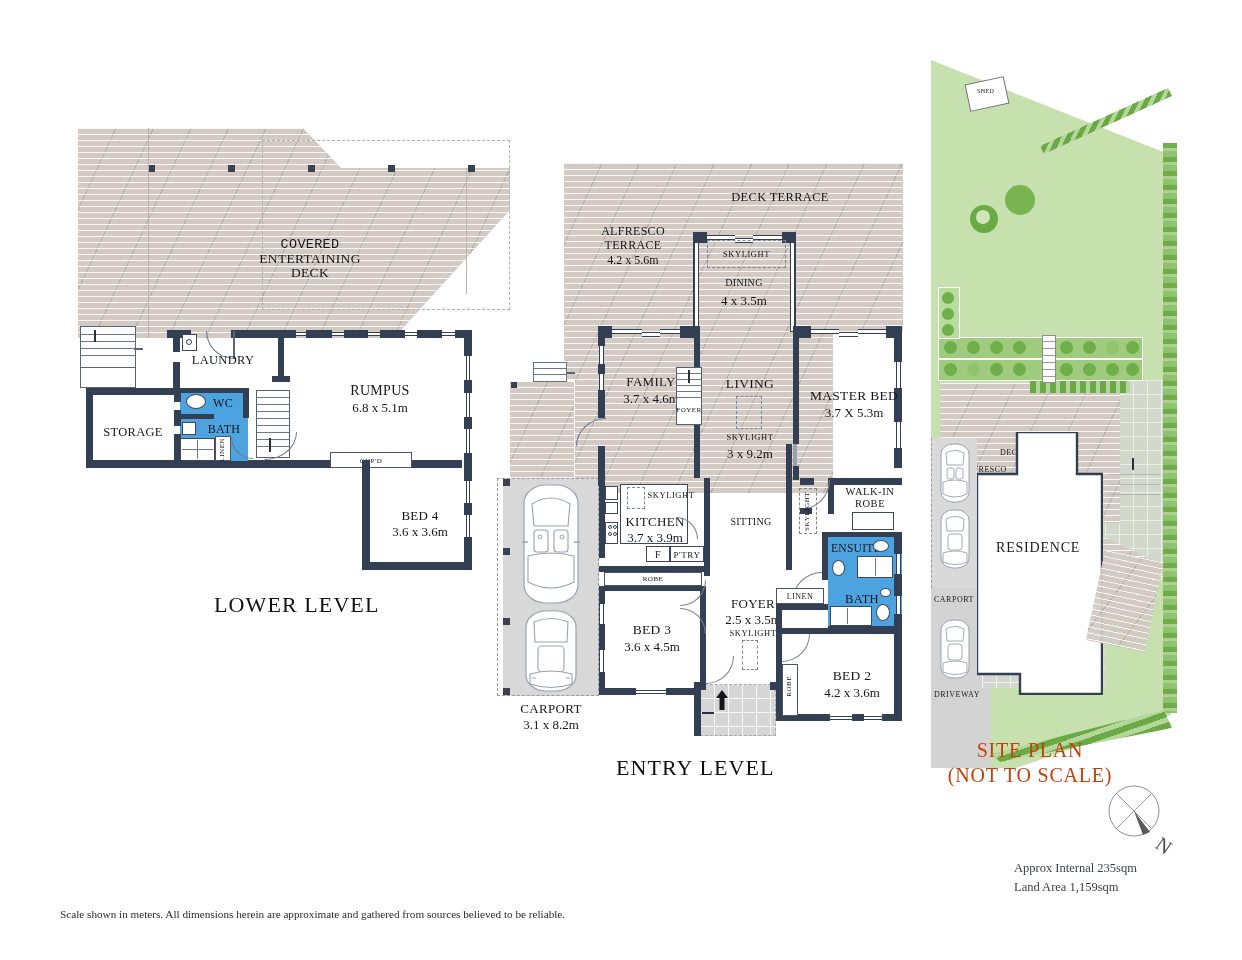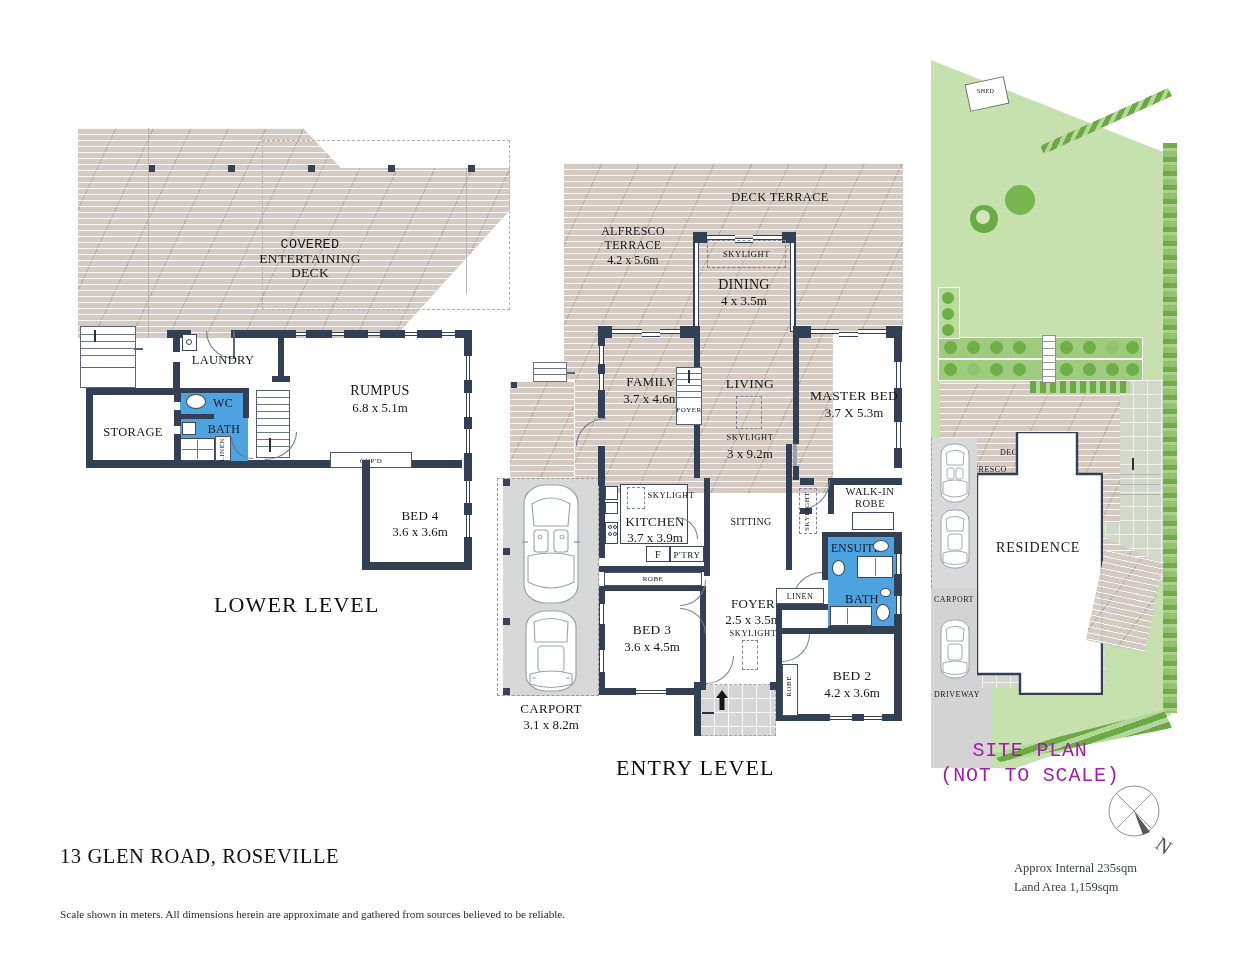--- a/index.html
+++ b/index.html
@@ -86,21 +86,21 @@
   .lawn { position:absolute; background:#c6e0ae; }
 
   .tinytxt { position:absolute; font-size:6.5px; letter-spacing:.4px; color:#1b1b1b; white-space:nowrap; }
   .sitetxt { position:absolute; font-size:8px; letter-spacing:.5px; color:#1b1b1b; white-space:nowrap; }
 
   
   .addr { position:absolute; font-size:20.5px; letter-spacing:.6px; color:#111; white-space:nowrap; }
   .disc { position:absolute; font-size:11.2px; line-height:1.42; color:#2a2a2a; white-space:nowrap; }
   .areatxt { position:absolute; font-size:12.5px; line-height:1.5; color:#3a3f47; white-space:nowrap; }
 
-  .sitetitle { position:absolute; font-size:20px; letter-spacing:.8px; text-align:center; color:#a21caf; line-height:1.25; white-space:nowrap;font-family:Liberation Mono, monospace; }
+  .sitetitle { position:absolute; font-size:20px; letter-spacing:.8px; text-align:center; color:#c2410c; line-height:1.25; white-space:nowrap; }
 
   .vtext { writing-mode:vertical-rl; transform:rotate(180deg); }
 </style>
 </head>
 <body>
 
 <div class="stage">
 
   <div class="abs" style="left:0;top:0;width:520px;height:660px;">
 
@@ -247,21 +247,21 @@
     <div class="wall" style="left:790px;top:232px;width:6px;height:100px;"></div>
     <div class="wall" style="left:693px;top:232px;width:14px;height:11px;"></div>
     <div class="wall" style="left:782px;top:232px;width:14px;height:11px;"></div>
     <div class="win" style="left:707px;top:235px;width:28px;height:5px;"></div>
     <div class="win" style="left:735px;top:238px;width:18px;height:5px;"></div>
     <div class="win" style="left:753px;top:235px;width:29px;height:5px;"></div>
     <div class="win v" style="left:694px;top:243px;width:5px;height:88px;"></div>
     <div class="win v" style="left:790px;top:243px;width:5px;height:88px;"></div>
     <div class="sky" style="left:707px;top:240px;width:79px;height:28px;"></div>
     <div class="lbl sm" style="left:707px;top:249px;width:79px;">SKYLIGHT</div>
-    <div class="lbl name" style="left:700px;top:277px;width:88px;font-size:14px;">DINING</div>
+    <div class="lbl name" style="left:700px;top:277px;width:88px;font-size:10px;">DINING</div>
     <div class="lbl dim" style="left:700px;top:293px;width:88px;">4 x 3.5m</div>
 
     <div class="wall" style="left:598px;top:326px;width:14px;height:12px;"></div>
     <div class="wall" style="left:680px;top:326px;width:20px;height:12px;"></div>
     <div class="win" style="left:612px;top:329px;width:30px;height:5px;"></div>
     <div class="win" style="left:642px;top:332px;width:18px;height:5px;"></div>
     <div class="win" style="left:660px;top:329px;width:20px;height:5px;"></div>
 
     <div class="wall" style="left:598px;top:326px;width:7px;height:20px;"></div>
     <div class="win v" style="left:599px;top:346px;width:5px;height:18px;"></div>
@@ -586,16 +586,15 @@
       <line x1="54" y1="18" x2="18" y2="54" stroke="#9a9a9a" stroke-width="1"></line>
       <polygon points="36,36 52,57 45,60" fill="#5a5a5a"></polygon>
       <text x="56" y="72" font-family="Liberation Serif, serif" font-size="20" fill="#4a4a4a" transform="rotate(35 56 72)">N</text>
     </svg>
   </div>
   <div class="abs" style="left:1140px;top:812px;font-size:0;">N</div>
 
   <div class="areatxt" style="left:1014px;top:859px;">Approx Internal 235sqm</div>
   <div class="areatxt" style="left:1014px;top:878px;">Land Area 1,159sqm</div>
 
-  <div class="addr" style="left:60px;top:845px;">13 GLEN ROAD, ROSEVILLE</div>
   <div class="disc" style="left:60px;top:907px;">Scale shown in meters. All dimensions herein are approximate and gathered from sources believed to be  reliable.</div>
 
 </div>
 
 </body></html>

